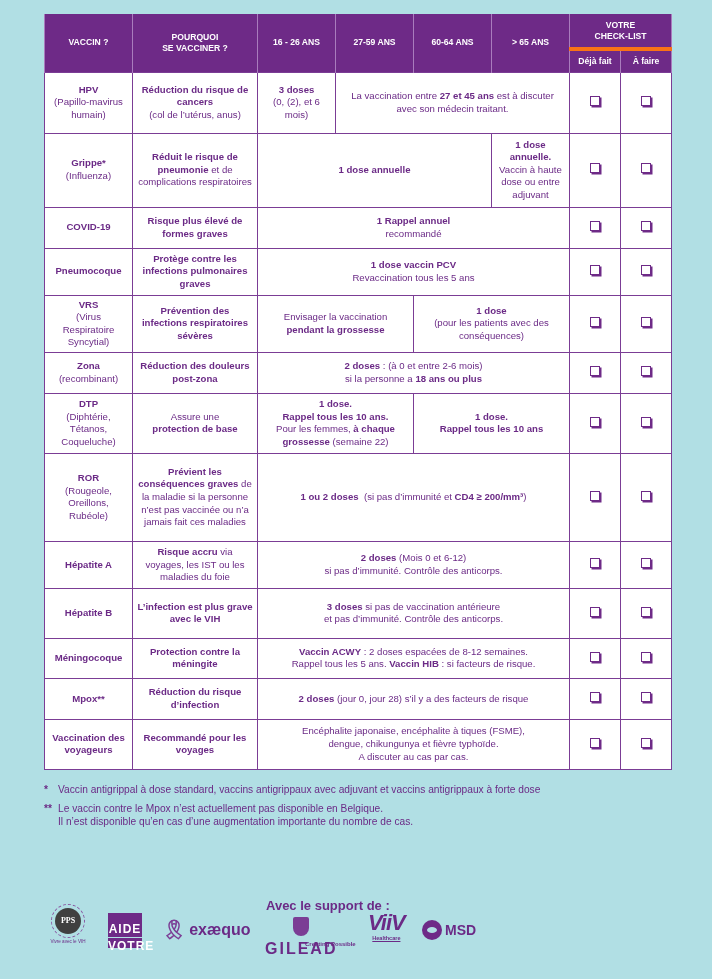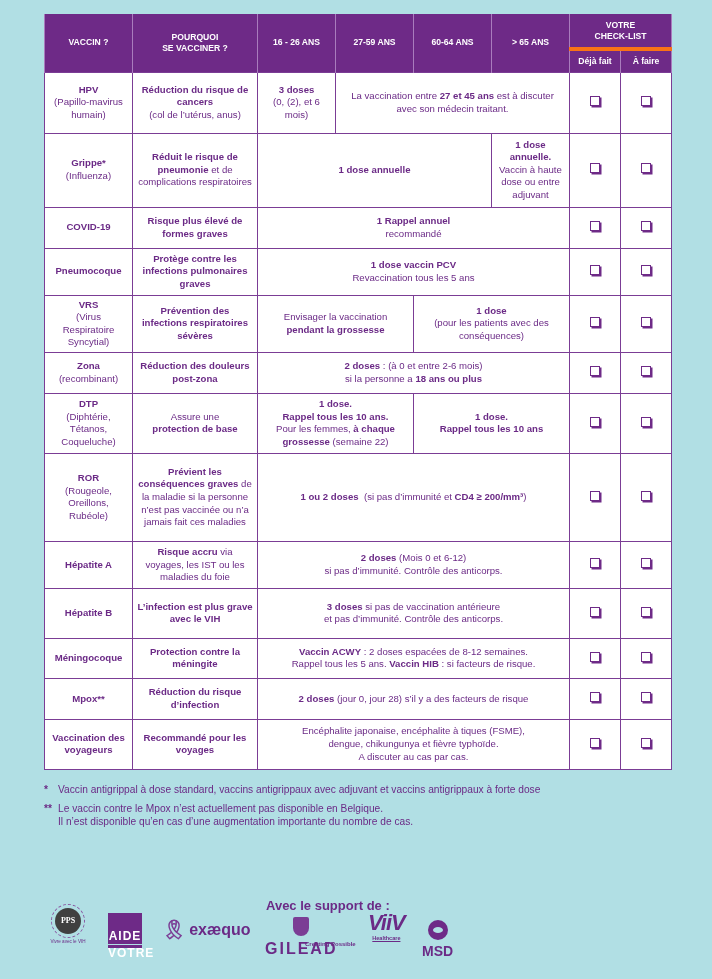--- a/index.html
+++ b/index.html
@@ -75,37 +75,37 @@
     background: #404040; color: #fff; margin: 0 auto;
     font-size: 8px; line-height: 26px; font-family: "Liberation Serif", serif;
     outline: 1.5px dashed #8a5aa2; outline-offset: 3px;
   }
   .pps-tag { font-size: 4.6px; margin-top: 5px; font-weight: normal; }
   .logo-aide {
     left: 108px; top: 913px; width: 34px; height: 35px;
     background: #6e2a87; color: #fff;
     font-size: 12px; line-height: 16px; text-align: center; letter-spacing: 1px;
     font-family: "Liberation Sans Narrow", "Liberation Sans", sans-serif;
-    padding-top: 15px;
+    padding-top: 8px;
   }
   .logo-aide span { display: block; border-top: 1px solid #b1dfe4; }
   .logo-aide span:first-child { border-top: none; }
   .logo-exaequo { left: 162px; top: 918px; font-size: 16px; display: flex; align-items: center; gap: 3px; }
   .ribbon { font-size: 19px; color: #7b3d95; }
   .logo-gilead { left: 265px; top: 917px; display: flex; align-items: center; gap: 5px; flex-direction: column; }
   .shield {
     width: 16px; height: 19px; background: #7b3d95;
     border-radius: 2px 2px 8px 8px;
   }
   .gilead-text { font-size: 16px; letter-spacing: 2px; line-height: 16px; }
   .gilead-sub { position: absolute; left: 305px; top: 941px; font-size: 6px; }
   .logo-viiv { left: 368px; top: 912px; text-align: center; }
   .viiv-text { font-size: 22px; font-style: italic; line-height: 22px; letter-spacing: -1px; }
   .viiv-sub { font-size: 5.5px; text-decoration: underline; margin-top: 1px; }
-  .logo-msd { left: 422px; top: 920px; display: flex; align-items: center; gap: 3px; flex-direction: column; }
+  .logo-msd { left: 422px; top: 920px; display: flex; align-items: center; gap: 3px; }
   .msd-mark {
     width: 20px; height: 20px; border-radius: 50%;
     background: #6e2a87; position: relative;
   }
   .msd-mark::after {
     content: ""; position: absolute; left: 5px; top: 7px; width: 10px; height: 6px;
     background: #b1dfe4; border-radius: 50%;
   }
   .msd-text { font-size: 14px; }
 </style>

